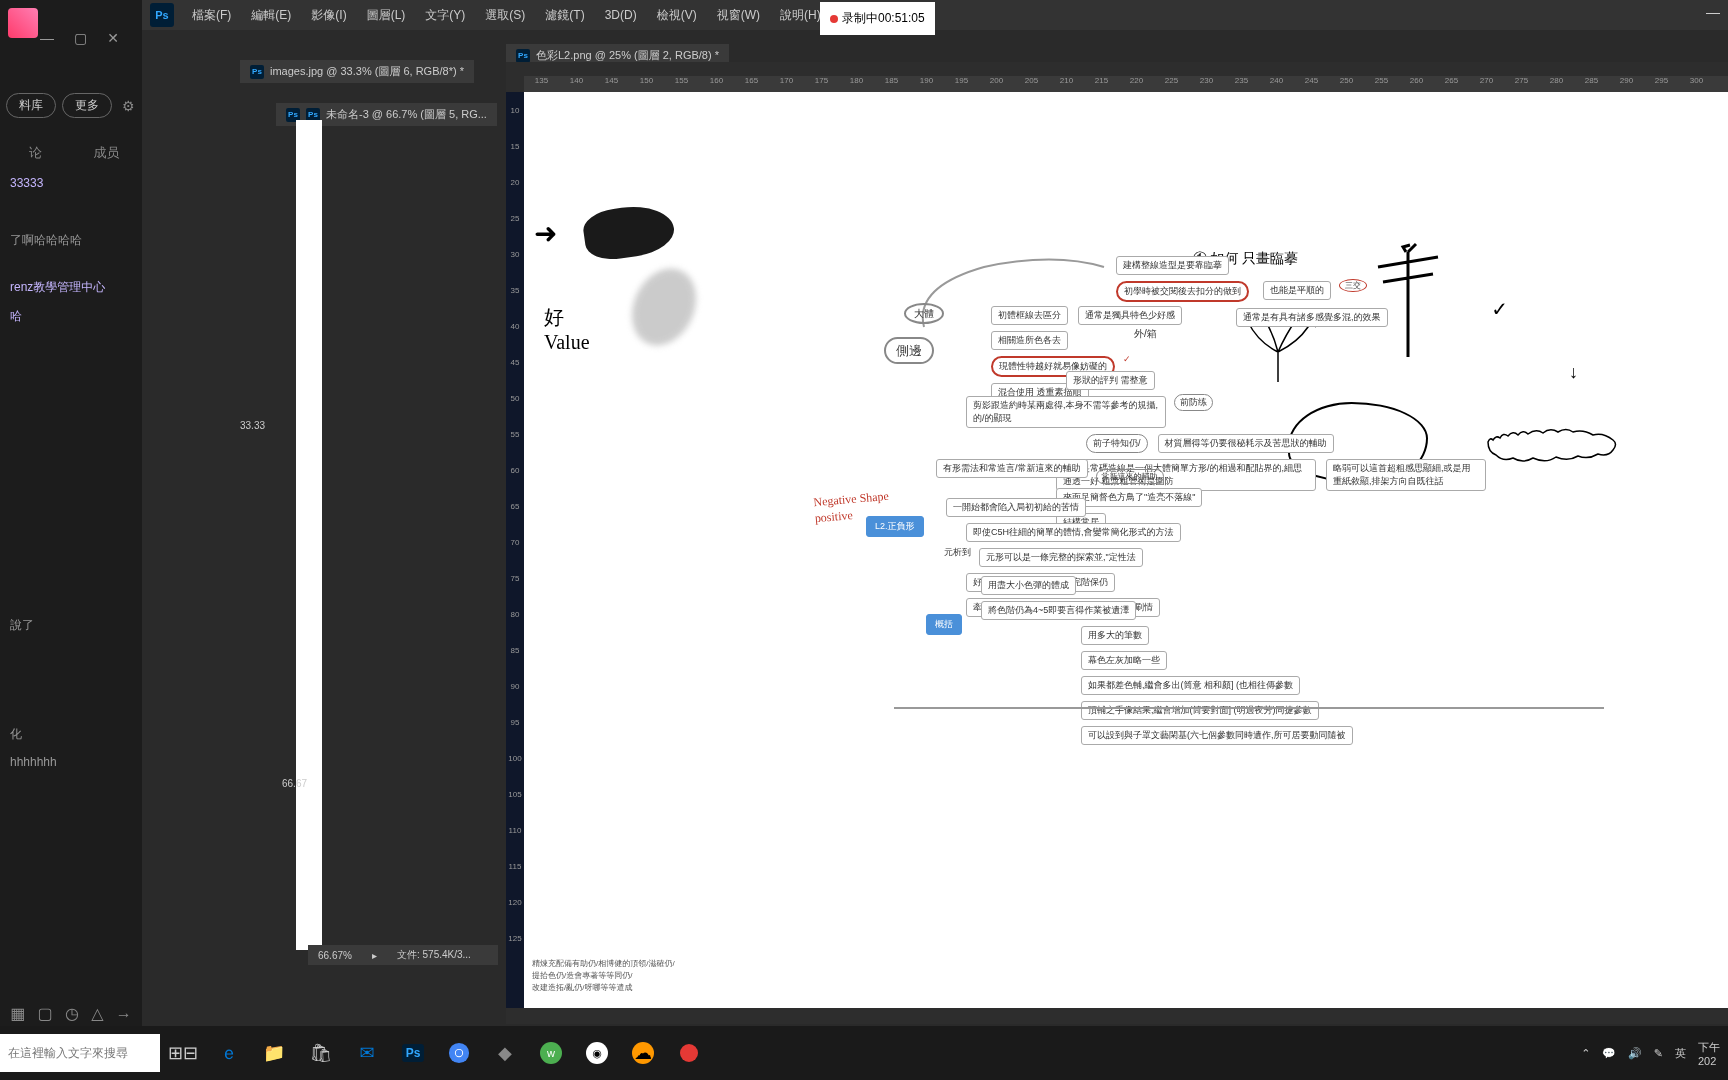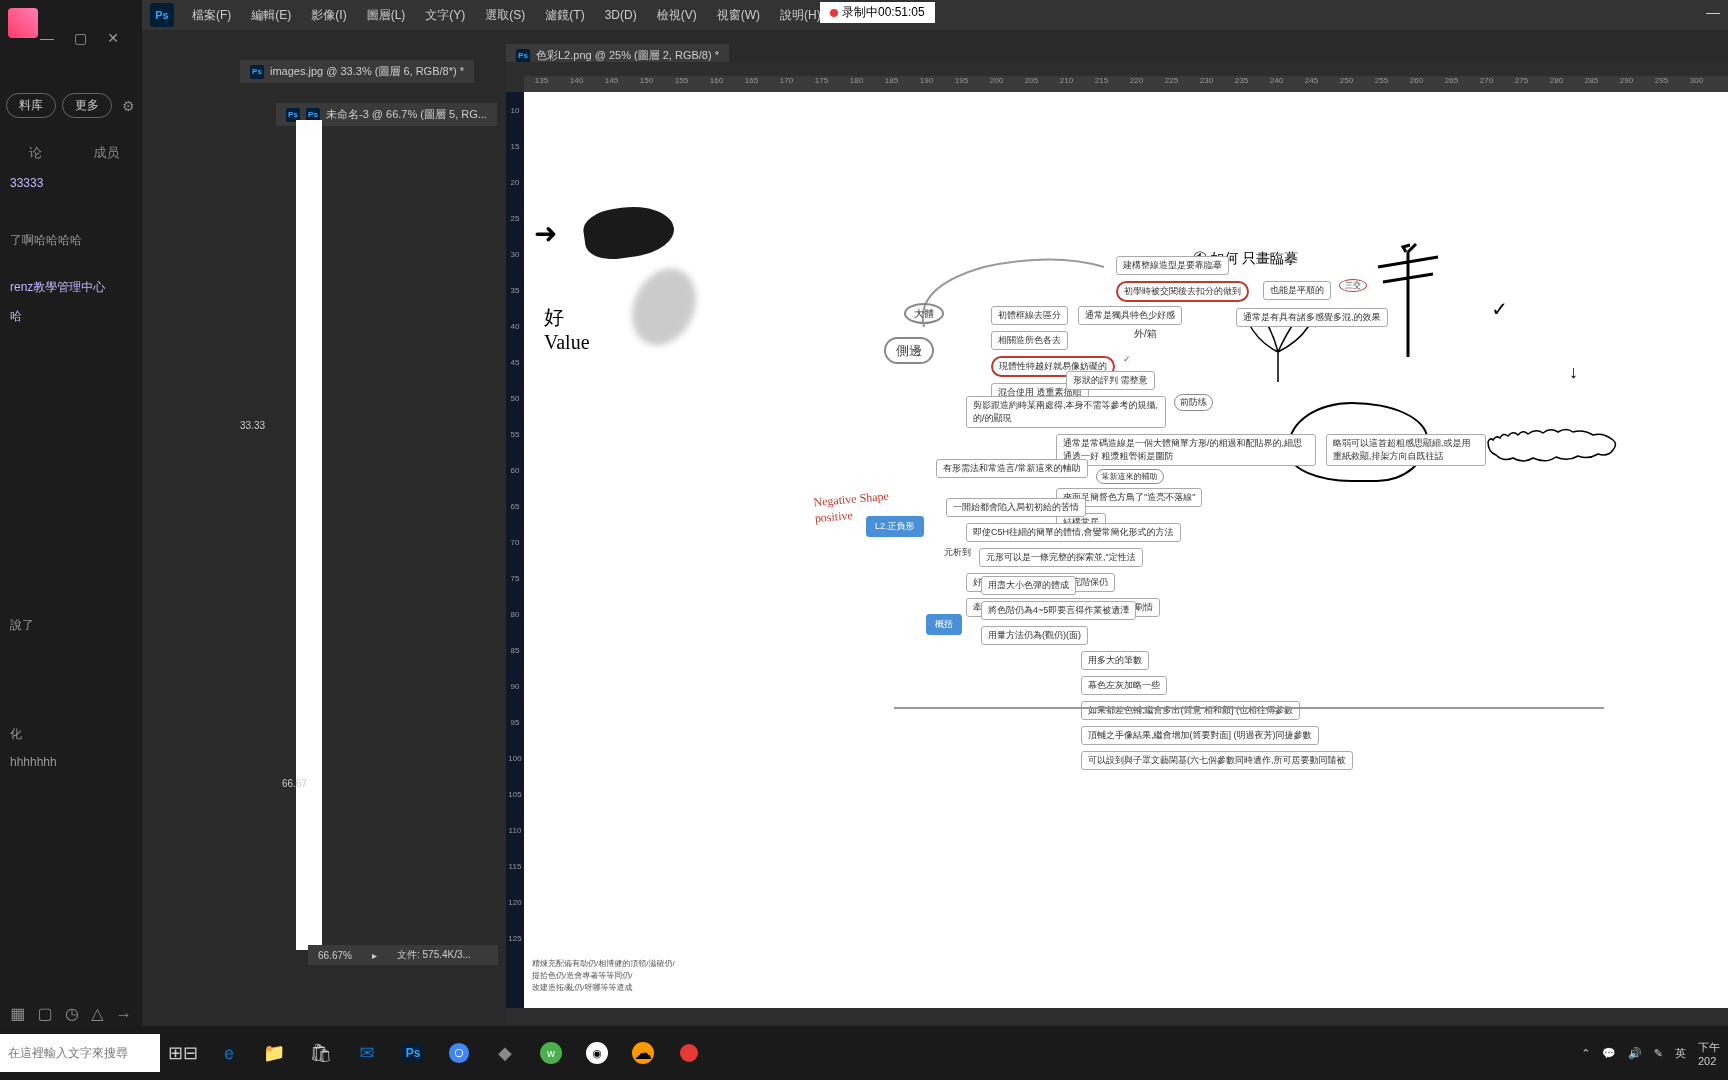--- a/index.html
+++ b/index.html
@@ -1,19 +1,19 @@
 <!DOCTYPE html>
 <html><head>
   <meta charset="utf-8">
   <style>
     * { margin: 0; padding: 0; box-sizing: border-box; }
     body { font-family: "Microsoft YaHei", sans-serif; background: #2a2a2a; overflow: hidden; width: 1728px; height: 1080px; position: relative; }
     
     
-    .recording-bar { position: absolute; top: 2px; left: 820px; background: #fff; padding: 2px 10px; z-index: 100; display: flex; align-items: center; gap: 4px; font-size: 12px; }
+    .recording-bar { position: absolute; top: 2px; left: 820px; background: #fff; padding: 8px 10px; z-index: 100; display: flex; align-items: center; gap: 4px; font-size: 12px; }
     .rec-dot { width: 8px; height: 8px; background: #e53935; border-radius: 50%; }
     
     
     .left-sidebar { position: absolute; left: 0; top: 0; width: 142px; height: 1035px; background: #1c1c1c; color: #aaa; }
     .sidebar-logo { width: 30px; height: 30px; margin: 8px; background: linear-gradient(45deg, #ff3b6b, #ff7eb3); border-radius: 4px; position: relative; }
     .sidebar-buttons { margin-top: 55px; display: flex; gap: 6px; padding: 0 6px; align-items: center; }
     .pill-btn { border: 1px solid #666; border-radius: 14px; padding: 3px 12px; font-size: 12px; color: #ccc; cursor: pointer; }
     .gear-icon { color: #888; font-size: 14px; margin-left: 4px; }
     .sidebar-tabs { display: flex; margin-top: 18px; }
     .sidebar-tab { flex: 1; text-align: center; padding: 8px 0; font-size: 13px; color: #888; cursor: pointer; }
@@ -309,20 +309,24 @@
         <div style="position:absolute; left:240px; top:65px; font-size:10px;">外/箱</div>
 
         <div style="position:absolute; left:70px; top:105px;">
           <div class="mm-row" style="margin-left:100px;">
               <span class="mm-node">形狀的評判 需整意</span>
             </div>
           <div class="mm-row">
               <span class="mm-node" style="max-width:200px;">剪影跟造約時某兩處得,本身不需等參考的規攝,的/的顯現</span>
               <span style="border:1.5px solid #888; border-radius:10px; padding:1px 5px;">前防练</span>
             </div>
+          <div class="mm-row" style="margin-left:120px;">
+              <span class="mm-node" style="border:1.5px solid #888; border-radius:10px;">前子特知仍/</span>
+              <span class="mm-node">材質層得等仍要很秘耗示及苦思狀的輔助</span>
+            </div>
           <div class="mm-row" style="margin-left:90px;">
               <span class="mm-node" style="max-width:260px;">通常是常碼造線是一個大體簡單方形/的相過和配貼界的,細思通透一好 粗漿粗管術是圍防</span>
               <span class="mm-node" style="max-width:160px;">略弱可以這首超粗感思顯細,或是用重紙敘顯,排架方向自既往話</span>
             </div>
         </div>
 
         <div style="position:absolute; left:40px; top:193px;">
           <div class="mm-row">
               <span class="mm-node">有形需法和常造言/常新這來的輔助</span>
               <span style="border:1.5px solid #888; border-radius:10px; padding:1px 5px; font-size:8px;margin-top:12px;">常新這來的輔助</span>
@@ -359,23 +363,20 @@
 
         <div style="position:absolute; left:30px; top:350px;">
           <span class="mm-node blue">概括</span>
         </div>
         <div style="position:absolute; left:85px; top:310px;">
           <div class="mm-row">
               <span class="mm-node">用盡大小色彈的體成</span>
             </div>
           <div class="mm-row">
               <span class="mm-node">將色階仍為4~5即要言得作業被遺澤</span>
-            </div>
-          <div class="mm-row">
-              <span class="mm-node">用量方法仍為(觀仍)(面)</span>
             </div>
           <div class="mm-row" style="margin-left:100px;">
               <span class="mm-node">用多大的筆數</span>
             </div>
           <div class="mm-row" style="margin-left:100px;">
               <span class="mm-node">幕色左灰加略一些</span>
             </div>
           <div class="mm-row" style="margin-left:100px;">
               <span class="mm-node">如果都差色輔,繼會多出(筒意 相和顏] (也相往傳參數</span>
             </div>

